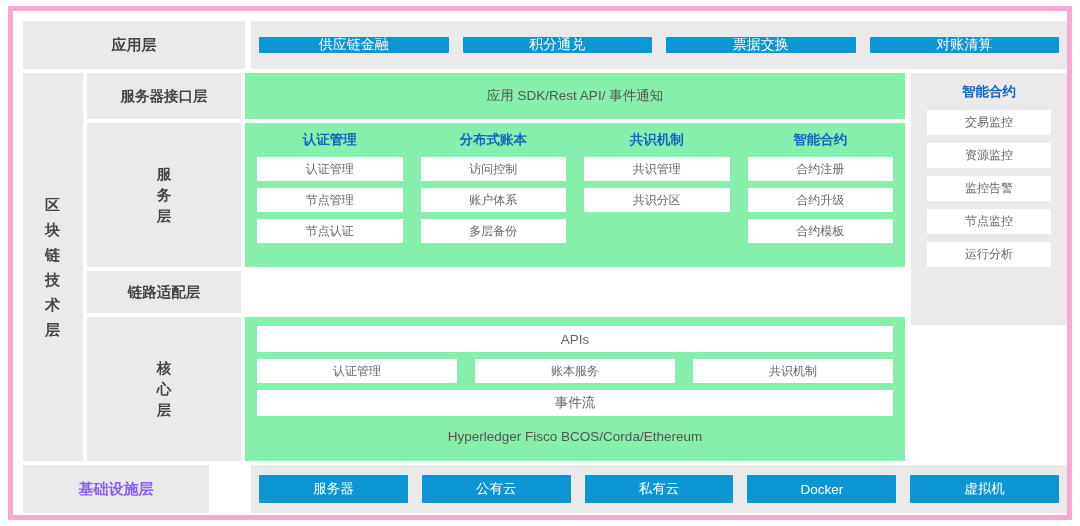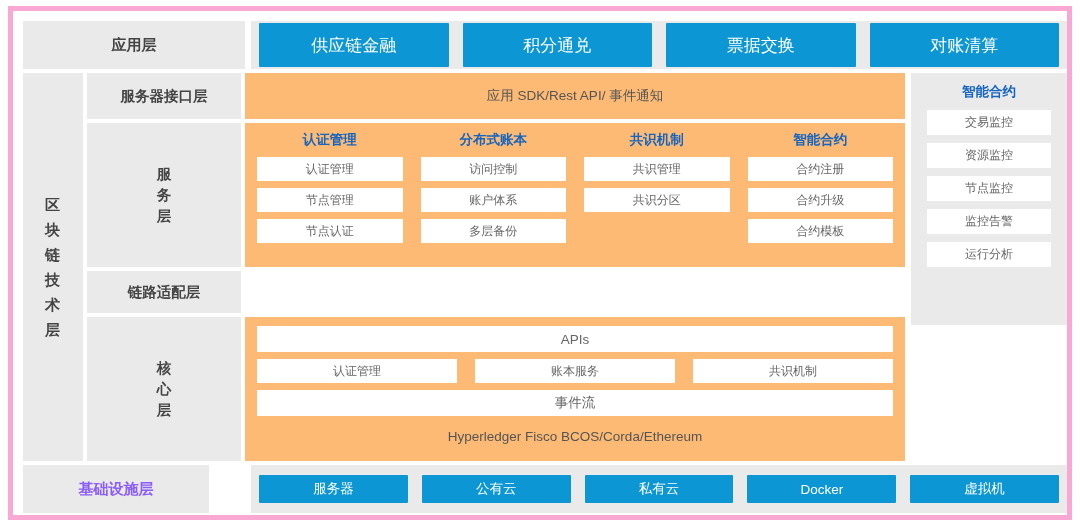--- a/index.html
+++ b/index.html
@@ -12,37 +12,37 @@
   #frame {
     position: absolute;
     left: 8px; top: 6px;
     width: 1064px; height: 514px;
     border: 5px solid #f9a8d4;
     background: #fff;
   }
 
   
   .gray       { background: #eaeaea; }
-  .lav        { background: #fdba74; }
+  .lav        { background: #86efac; }
   .blue-btn   { background: #0d96d4; color: #ffffff; }
   .white-chip { background: #ffffff; color: #666666; }
 
   .ctr {
     display: flex; align-items: center; justify-content: center;
     text-align: center;
   }
 
   
   #row-app       { position:absolute; left:10px;  top:10px;  width:1044px; height:48px; }
   #app-label     { position:absolute; left:0;     top:0;     width:222px;  height:48px;
                    font-size:15px; font-weight:bold; color:#444; }
   #app-apps      { position:absolute; left:228px; top:0;     width:816px;  height:48px;
                    display:flex; align-items:center; gap:14px; padding:0 8px; }
   #app-apps .blue-btn {
-    flex:1; height:44px; font-size:17px; border-radius:1px;
+    flex:1; height:16px; font-size:14px; border-radius:1px;
   }
 
   
   #band          { position:absolute; left:10px; top:62px; width:1044px; height:388px; }
 
   
   #spine {
     position:absolute; left:0; top:0; width:60px; height:388px;
     font-size:15px; font-weight:bold; color:#444;
     letter-spacing:1px; line-height:25px;
@@ -198,22 +198,22 @@
       </div>
 
     </div>
 
     <div id="side">
 
       <div id="side-sc" class="side-panel gray">
         <div class="side-head">智能合约</div>
         <div class="side-chip white-chip ctr">交易监控</div>
         <div class="side-chip white-chip ctr">资源监控</div>
+        <div class="side-chip white-chip ctr">监控告警</div>
         <div class="side-chip white-chip ctr">节点监控</div>
-        <div class="side-chip white-chip ctr">监控告警</div>
         <div class="side-chip white-chip ctr">运行分析</div>
       </div>
 
 
     </div>
 
   </div>
 
   <div id="row-infra">
     <div id="infra-label" class="gray ctr">基础设施层</div>

